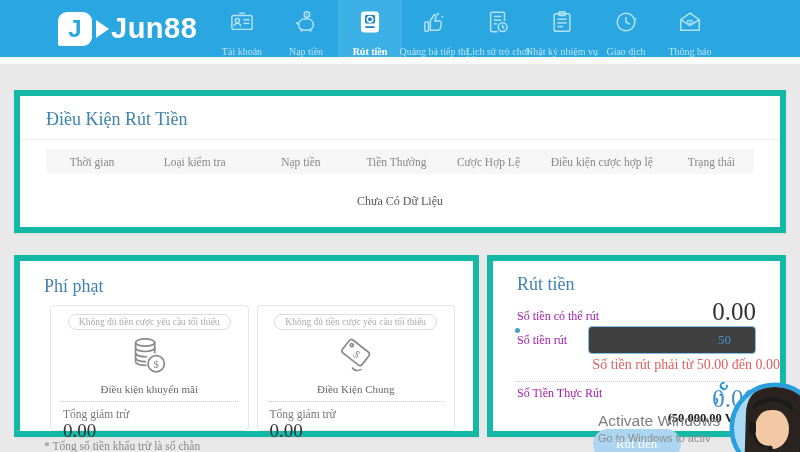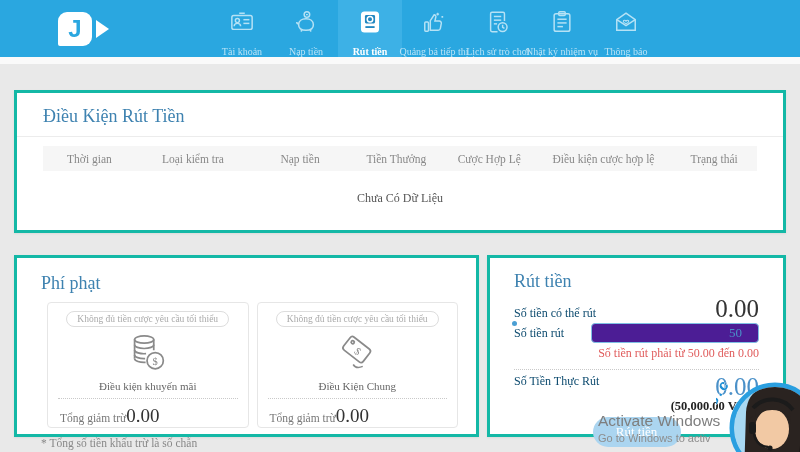--- a/index.html
+++ b/index.html
@@ -24,21 +24,21 @@
          justify-content:flex-start; padding-top:9px; cursor:pointer; }
   .tab.active { background:#3db1e6; }
   .tab .ticon { height:26px; display:flex; align-items:center; justify-content:center; opacity:0.8; }
   .tab.active .ticon { opacity:1; }
   .tab .tlabel { font-size:10px; color:#b9e3f6; margin-top:11px; white-space:nowrap; }
   .tab.active .tlabel { color:#ffffff; font-weight:bold; }
   .tab svg { stroke:#d9f1fb; fill:none; stroke-width:1.6; }
   .tab.active svg { stroke:#ffffff; }
 
   
-  .card { position:absolute; background:#ffffff; border:3px solid #14b8a6;
+  .card { position:absolute; background:#ffffff; border:6px solid #14b8a6;
           box-shadow:0 1px 2px rgba(0,0,0,0.06); }
   .card-title { font-size:18px; color:#3e82b0; }
 
   .card-table { left:14px; top:90px; width:772px; height:143px; }
   .card-table .card-title { padding:13px 26px 9px; }
   .card-table .title-divider { border-bottom:1px solid #ececec; }
   .thead { margin:9px 26px 0; background:#f6f6f6; height:25px; display:flex; align-items:center; }
   .th { text-align:center; font-size:11.5px; color:#888888; }
   .th:nth-child(1){width:13%;} .th:nth-child(2){width:16%;} .th:nth-child(3){width:14%;}
   .th:nth-child(4){width:13%;} .th:nth-child(5){width:13%;} .th:nth-child(6){width:19%;}
@@ -48,37 +48,37 @@
   .card-penalty { left:14px; top:255px; width:465px; height:182px; }
   .card-penalty .card-title { padding:15px 24px 6px; }
   .pboxes { display:flex; gap:8px; margin:2px 18px 0;padding-left:12px; }
   .pbox { flex:1; border:1px solid #e6e6e6; border-radius:4px; padding:8px 10px 0; height:126px; }
   .pbadge { width:fit-content; margin:0 auto; border:1px solid #dddddd; border-radius:10px;
             font-size:9.5px; color:#aaaaaa; padding:2px 10px; white-space:nowrap; }
   .picon { display:flex; justify-content:center; height:48px; margin-top:3px; }
   .picon svg { stroke:#8a8a8a; fill:none; stroke-width:1.8; }
   .plabel { text-align:center; font-size:11px; color:#666666; margin:2px 0 6px; }
   .dotted { border-top:1px dotted #c9c9c9; }
-  .ptotal { display:flex; justify-content:flex-start; align-items:baseline; padding:6px 2px; }
+  .ptotal { display:flex; justify-content:flex-end; align-items:baseline; padding:6px 2px;flex-direction:column; }
   .ptotal-label { font-size:11.5px; color:#777777; }
   .ptotal-value { font-size:19px; color:#333333; }
   .pfoot { margin:9px 24px 0; font-size:11.5px; color:#888888; }
 
   .card-withdraw { left:487px; top:255px; width:299px; height:182px; }
   .card-withdraw .card-title { padding:13px 24px 3px; }
   .wrow { display:flex; justify-content:space-between; align-items:baseline; padding:0 24px; }
-  .wlabel { font-size:12px; color:#0c4a6e; position:relative; }
+  .wlabel { font-size:12px; color:#a21caf; position:relative; }
   .wavail { font-size:25px; color:#333333; }
   .req-dot { position:absolute; left:-2px; top:-5px; width:5px; height:5px; border-radius:50%;
              background:#4a9fd4; }
   .wrow.amount { align-items:center; margin-top:0; }
-  .amount-input { width:168px; height:20px; border:1px solid #7fc0e4; border-radius:4px;
-                  background:#4c1d95; text-align:right; padding-right:16px; color:#4a90c8;
+  .amount-input { width:168px; height:28px; border:1px solid #7fc0e4; border-radius:4px;
+                  background:#404040; text-align:right; padding-right:24px; color:#4a90c8;
                   font-size:13px; font-family:"Liberation Serif",serif; outline:none; }
-  .whint { text-align:right; padding-right:24px; color:#e05c5c; font-size:12px; margin-top:3px; }
+  .whint { text-align:right; color:#e05c5c; font-size:14px; margin-top:3px; }
   .wdiv { margin:8px 24px 0; }
   .wrow.actual { align-items:flex-start; padding-top:4px; }
   .wactual-block { text-align:right; line-height:1.05; }
   .wactual-value { font-size:25px; color:#4a90c8; }
   .wactual-vnd { font-size:12.5px; font-weight:bold; color:#222222; }
   .wbtn { display:block; margin:4px auto 0; width:88px; height:30px; border:none;
           border-radius:16px; background:#abd5f0; color:#ffffff; font-size:13px;
           font-family:"Liberation Serif",serif; cursor:pointer; }
 
   
@@ -88,20 +88,21 @@
   .activate .l2 { font-size:11px; color:#8d8d8d; margin-top:2px; }
   .support-avatar { position:absolute; left:716px; top:372px; z-index:6; cursor:pointer; }
 </style>
 </head>
 <body>
 
 <div class="header">
   <div class="logo">
     <div class="logo-mark">J</div>
     <div class="logo-play"></div>
+    <div class="logo-text">Jun88</div>
   </div>
 
   <div class="tabs">
     <div class="tab">
       <span class="ticon">
         <svg width="24" height="24" viewBox="0 0 26 26">
             <rect x="2" y="6" width="22" height="15" rx="2"></rect>
             <line x1="10" y1="3.5" x2="16" y2="3.5"></line>
             <circle cx="8" cy="11.5" r="2.2"></circle>
             <path d="M4.5 17.5 c0-2 1.6-3 3.5-3 s3.5 1 3.5 3"></path>
@@ -163,20 +164,30 @@
       <span class="ticon">
         <svg width="24" height="24" viewBox="0 0 26 26">
             <rect x="4.5" y="4" width="17" height="19" rx="2"></rect>
             <rect x="9.5" y="2" width="7" height="4" rx="1"></rect>
             <line x1="8" y1="10" x2="18" y2="10"></line>
             <line x1="8" y1="14" x2="18" y2="14"></line>
             <line x1="8" y1="18" x2="14" y2="18"></line>
           </svg>
       </span>
       <span class="tlabel">Nhật ký nhiệm vụ</span>
+    </div>
+    <div class="tab">
+      <span class="ticon">
+        <svg width="24" height="24" viewBox="0 0 26 26">
+            <circle cx="13" cy="13" r="9.5"></circle>
+            <path d="M13 7.5 V13 l4.5 2.5"></path>
+            <path d="M22.5 10 l1.8 -1 M22.8 9.5 l0.5 2" stroke-width="1.2"></path>
+          </svg>
+      </span>
+      <span class="tlabel">Giao dịch</span>
     </div>
     <div class="tab">
       <span class="ticon">
         <svg width="24" height="24" viewBox="0 0 26 26">
             <path d="M3 10.5 L13 3.5 L23 10.5 V22 H3 Z"></path>
             <path d="M3 10.5 L13 17 L23 10.5"></path>
             <path d="M13 12.2 c-0.8-1.6-3-1.2-3-0.1 0 1.2 3 2.9 3 2.9 s3-1.7 3-2.9 c0-1.1-2.2-1.5-3 0.1z" stroke-width="1.1"></path>
           </svg>
       </span>
       <span class="tlabel">Thông báo</span>

